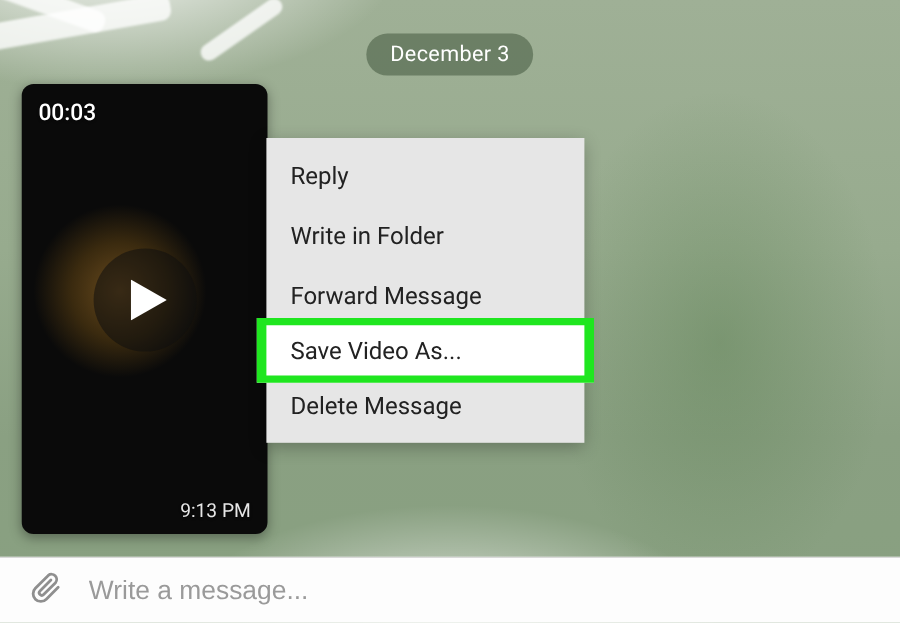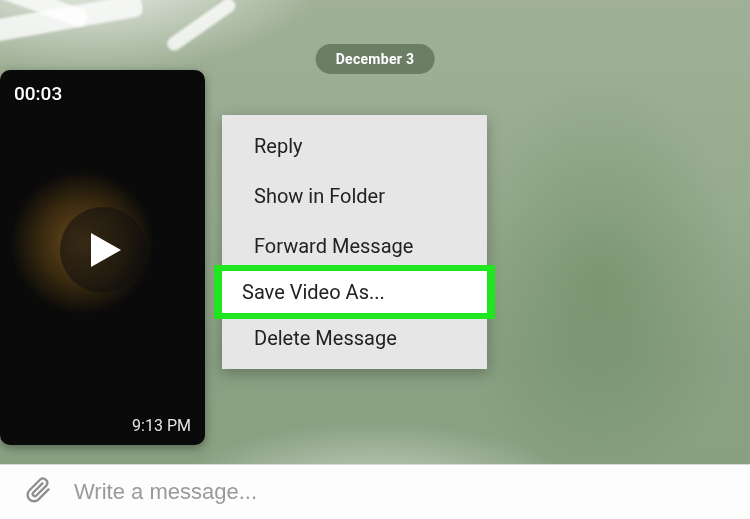--- a/index.html
+++ b/index.html
@@ -25,35 +25,35 @@
       transform-origin: top right;
       filter: blur(1px);
     }
     .p1 { width: 180px; height: 22px; top: -6px; left: -40px; transform: rotate(-10deg); }
     .p2 { width: 150px; height: 18px; top: 12px; left: -60px; transform: rotate(20deg); }
     .p3 { width: 80px; height: 14px; top: -4px; left: 150px; transform: rotate(-35deg); }
 
     .date-chip {
       position: absolute;
       left: 50%;
-      top: 44px;
+      top: 28px;
       transform: translateX(-50%);
       background: rgba(96,116,90,0.82);
       color: #fff;
-      font-size: 14px;
-      font-weight: 700;
+      font-size: 18px;
+      font-weight: 400;
       padding: 7px 20px;
       border-radius: 22px;
       letter-spacing: 0.3px;
     }
 
     
     .video-bubble {
       position: absolute;
-      left: 0;
+      left: 18px;
       top: 70px;
       width: 205px;
       height: 375px;
       border-radius: 10px;
       background:
         radial-gradient(circle 90px at 40% 46%, #6a4b1e 0%, #3a2a0f 45%, #0a0a0a 80%),
         #0c0c0c;
       box-shadow: 0 3px 10px rgba(0,0,0,0.35);
       overflow: hidden;
     }
@@ -99,21 +99,20 @@
       background: #e6e6e6;
       box-shadow: 0 4px 14px rgba(0,0,0,0.28);
       padding: 6px 0;
     }
     .ctx-item {
       font-size: 20px;
       color: #222;
       padding: 13px 20px;
       cursor: pointer;
       user-select: none;
-      margin-left: 12px;
     }
     .ctx-item.highlighted {
       background: #fff;
       border: 6px solid #1FE61F;
       border-left-width: 8px;
       border-right-width: 8px;
       margin: -6px -8px;
       padding: 9px 20px;
       position: relative;
       z-index: 2;
@@ -159,21 +158,21 @@
     <div class="play-btn">
       <svg width="30" height="34" viewBox="0 0 30 34">
           <polygon points="0,0 30,17 0,34" fill="#fff"></polygon>
         </svg>
     </div>
     <div class="video-time">9:13 PM</div>
   </div>
 
   <div class="ctx-menu">
     <div class="ctx-item">Reply</div>
-    <div class="ctx-item">Show in Folder</div>
+    <div class="ctx-item">Write in Folder</div>
     <div class="ctx-item">Forward Message</div>
     <div class="ctx-item highlighted">Save Video As...</div>
     <div class="ctx-item">Delete Message</div>
   </div>
 
   <div class="composer">
     <span class="attach-icon">
       <svg width="28" height="28" viewBox="0 0 24 24" fill="none" stroke="currentColor" stroke-width="2" stroke-linecap="round" stroke-linejoin="round">
           <path d="M21 11.5l-8.5 8.5a5.5 5.5 0 0 1-7.8-7.8l9.2-9.2a3.7 3.7 0 0 1 5.2 5.2L10.6 16.7a1.8 1.8 0 0 1-2.6-2.6l7.8-7.8"></path>
         </svg>

